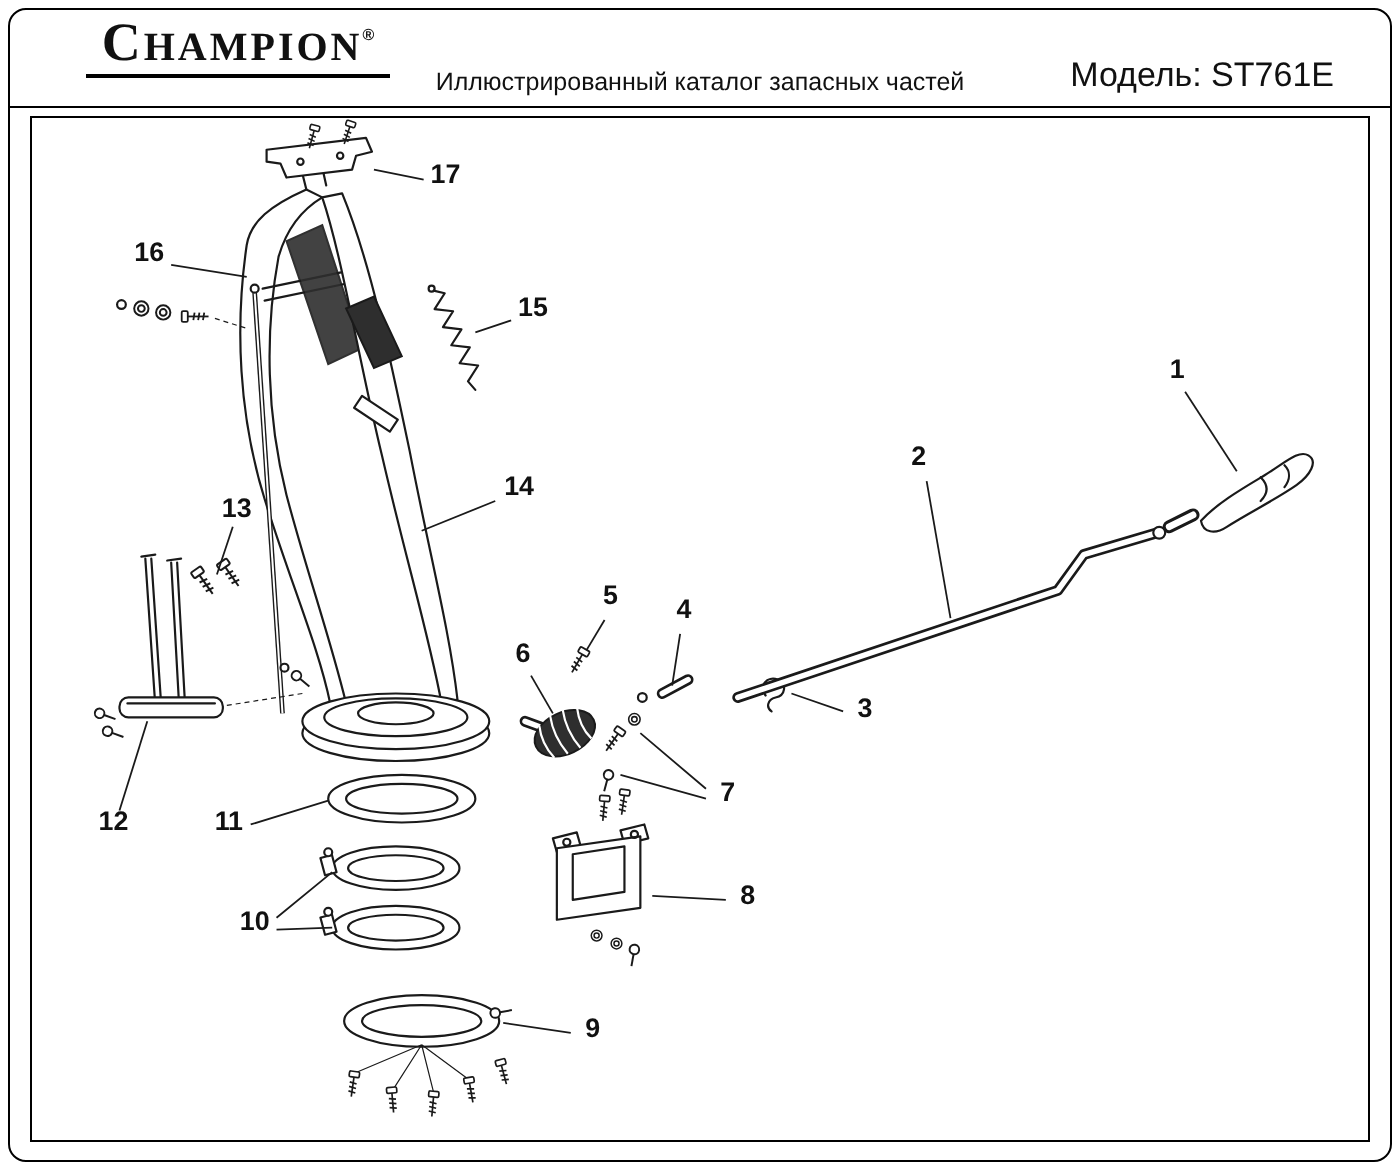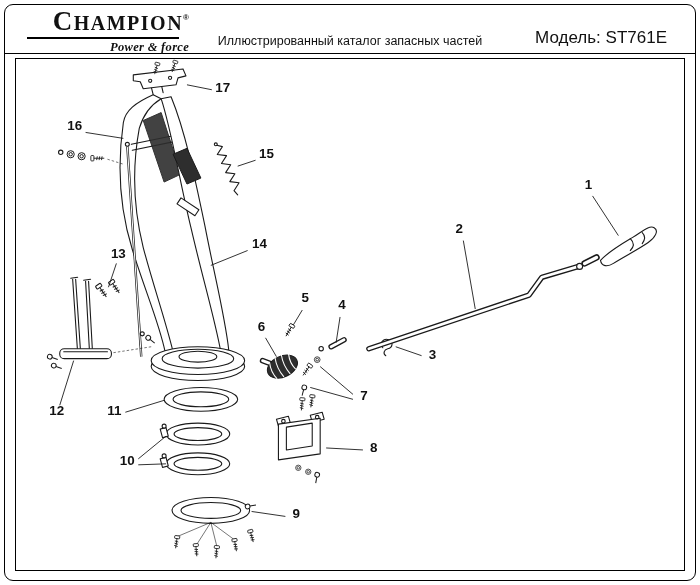--- a/index.html
+++ b/index.html
@@ -1,19 +1,19 @@
 <!DOCTYPE html>
 <html><head>
 <meta charset="utf-8">
 <style>
   html,body{margin:0;padding:0;background:#fff;}
   body{width:700px;height:585px;position:relative;font-family:"Liberation Sans",sans-serif;color:#111;}
   .page{position:absolute;left:4px;top:4px;right:4px;bottom:4px;border:1.6px solid #000;border-radius:9px;background:#fff;}
   .header{position:relative;height:48px;border-bottom:1px solid #000;}
-  .logo{position:absolute;left:12px;top:2px;width:172px;text-align:right;}
+  .logo{position:absolute;left:28px;top:2px;width:172px;text-align:center;}
   .logo-word{display:inline-block;font-family:"Liberation Serif",serif;font-weight:700;font-size:20px;letter-spacing:1.5px;line-height:1.1;}
   .logo-word::first-letter{font-size:27px;}
   .tm{font-size:8px;vertical-align:10px;font-weight:700;}
   .logo-rule{height:2px;background:#000;margin:0 10px 1px 10px;}
   .tagline{font-family:"Liberation Serif",serif;font-style:italic;font-weight:700;font-size:12.5px;line-height:1.15;letter-spacing:.3px;}
   .title{position:absolute;left:50%;transform:translateX(-50%);bottom:5px;font-size:12.5px;white-space:nowrap;text-align:center;}
   .model{position:absolute;right:28px;bottom:5px;font-size:17px;white-space:nowrap;}
   .frame{position:absolute;left:10px;right:10px;top:53px;bottom:9px;border:1px solid #000;background:#fff;}
   .frame svg{display:block;width:100%;height:100%;}
   
@@ -31,21 +31,20 @@
 </style>
 </head>
 <body>
 
 <div class="page">
 
   <div class="header">
     <div class="logo">
       <div><span class="logo-word">CHAMPION</span><span class="tm">®</span></div>
       <div class="logo-rule"></div>
-      <div class="tagline">Power &amp; force</div>
     </div>
     <div class="title">Иллюстрированный каталог запасных частей</div>
     <div class="model">Модель: ST761E</div>
   </div>
 
   <div class="frame">
     <svg viewBox="0 0 672 515" preserveAspectRatio="none">
       <defs>
         <g id="screw">
           <rect x="-3" y="-3" width="6" height="3.4" rx="0.8"></rect>

